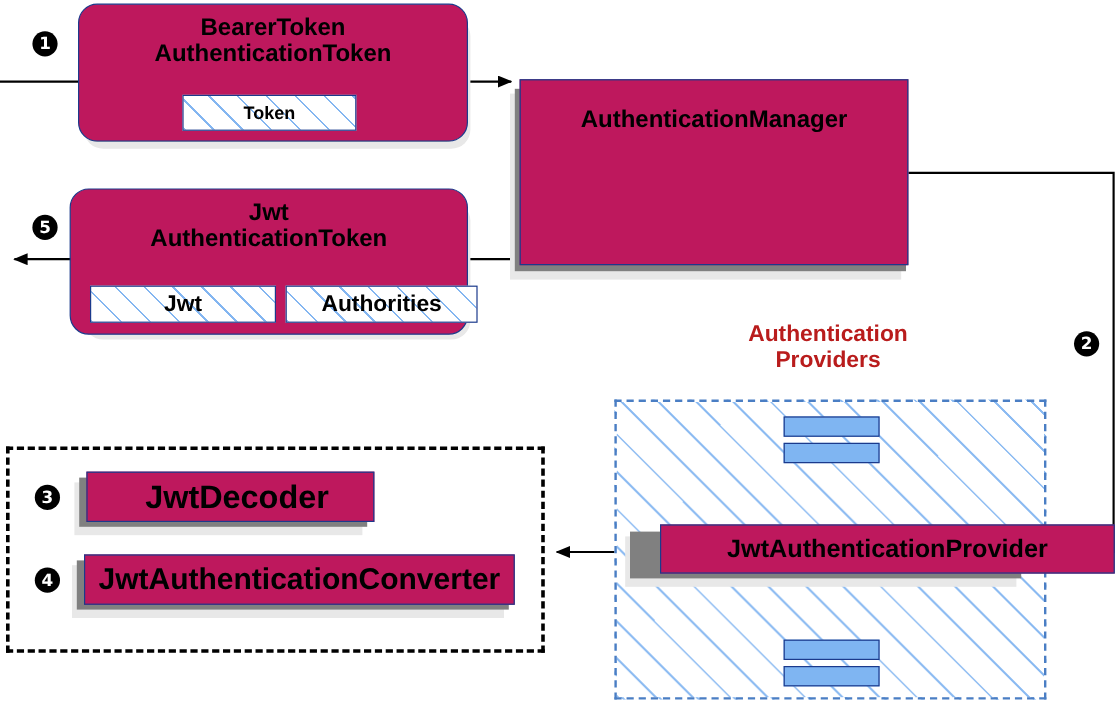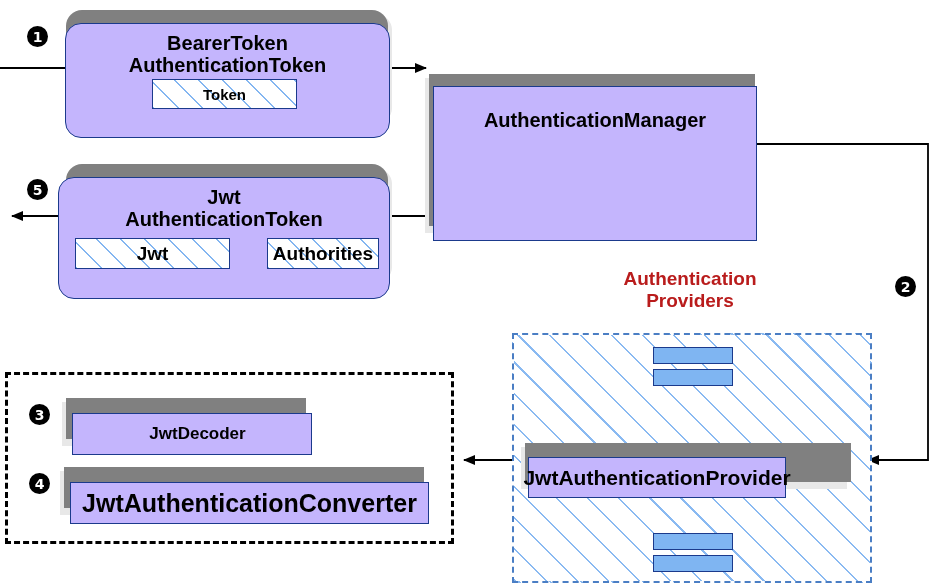--- a/index.html
+++ b/index.html
@@ -21,30 +21,29 @@
     position: absolute;
     left: 0;
     top: 0;
     width: 932px;
     height: 584px;
     pointer-events: none;
   }
   .node {
     position: absolute;
     box-sizing: border-box;
-    background: #c4b5fd;
+    background: #be185d;
     border: 1.5px solid #1b3a8c;
     color: #000000;
     font-weight: bold;
     display: flex;
     align-items: center;
     justify-content: center;
     text-align: center;
     line-height: 1.12;
-    margin-top: 20px;
   }
   .shadow {
     position: absolute;
     box-sizing: border-box;
   }
   .sh-dark { background: #808080; }
   .sh-light { background: #e8e8e8; }
   .rounded { border-radius: 16px; }
   .rounded.shadow { border-radius: 16px; }
 
@@ -156,21 +155,21 @@
   <div class="group-dashed" style="left:512px; top:333px; width:360px; height:250px;"></div>
 
   <div class="bar" style="left:653px; top:347px; width:80px; height:17px;"></div>
   <div class="bar" style="left:653px; top:369px; width:80px; height:17px;"></div>
 
   <div class="bar" style="left:653px; top:533px; width:80px; height:17px;"></div>
   <div class="bar" style="left:653px; top:555px; width:80px; height:17px;"></div>
 
   <div class="shadow sh-light" style="left:521px; top:447px; width:326px; height:42px;"></div>
   <div class="shadow sh-dark" style="left:525px; top:443px; width:326px; height:39px;"></div>
-  <div class="node" style="left:528px; top:437px; width:258px; height:41px; font-size:21px;">
+  <div class="node" style="left:550px; top:437px; width:379px; height:41px; font-size:21px;">
     <span>JwtAuthenticationProvider</span>
   </div>
 
   <div class="shadow sh-light rounded" style="left:70px; top:14px; width:322px; height:110px;"></div>
   <div class="shadow sh-dark rounded" style="left:66px; top:10px; width:322px; height:108px;"></div>
   <div class="node rounded" style="left:65px; top:3px; width:325px; height:115px; font-size:20px; display:block;">
     <div style="padding-top:8px;">
       <div>BearerToken</div>
       <div>AuthenticationToken</div>
     </div>
@@ -183,37 +182,37 @@
   <div class="shadow sh-dark rounded" style="left:66px; top:164px; width:322px; height:113px;"></div>
   <div class="node rounded" style="left:58px; top:157px; width:332px; height:122px; font-size:20px; display:block;">
     <div style="padding-top:8px;">
       <div>Jwt</div>
       <div>AuthenticationToken</div>
     </div>
   </div>
   <div class="hatch" style="left:75px; top:238px; width:155px; height:31px; font-size:19px;">
     <span>Jwt</span>
   </div>
-  <div class="hatch" style="left:238px; top:238px; width:112px; height:31px; font-size:19px;margin-left:29px;">
+  <div class="hatch" style="left:238px; top:238px; width:160px; height:31px; font-size:19px;">
     <span>Authorities</span>
   </div>
 
   <div class="shadow sh-light" style="left:425px; top:78px; width:326px; height:155px;"></div>
   <div class="shadow sh-dark" style="left:429px; top:74px; width:326px; height:152px;"></div>
   <div class="node" style="left:433px; top:66px; width:324px; height:155px; font-size:20px; display:block;">
     <div style="padding-top:22px;">
       <div>AuthenticationManager</div>
     </div>
   </div>
 
   <div class="group-dotted" style="left:5px; top:372px; width:449px; height:172px;"></div>
 
   <div class="shadow sh-light" style="left:62px; top:402px; width:240px; height:44px;"></div>
   <div class="shadow sh-dark" style="left:66px; top:398px; width:240px; height:41px;"></div>
-  <div class="node" style="left:72px; top:393px; width:240px; height:42px; font-size:17px;padding-left:11px;">
+  <div class="node" style="left:72px; top:393px; width:240px; height:42px; font-size:27px;padding-left:11px;">
     <span>JwtDecoder</span>
   </div>
 
   <div class="shadow sh-light" style="left:60px; top:471px; width:360px; height:44px;"></div>
   <div class="shadow sh-dark" style="left:64px; top:467px; width:360px; height:41px;"></div>
   <div class="node" style="left:70px; top:462px; width:359px; height:42px; font-size:25px;">
     <span>JwtAuthenticationConverter</span>
   </div>
 
   <div class="badge" style="left:27px; top:26px;">

